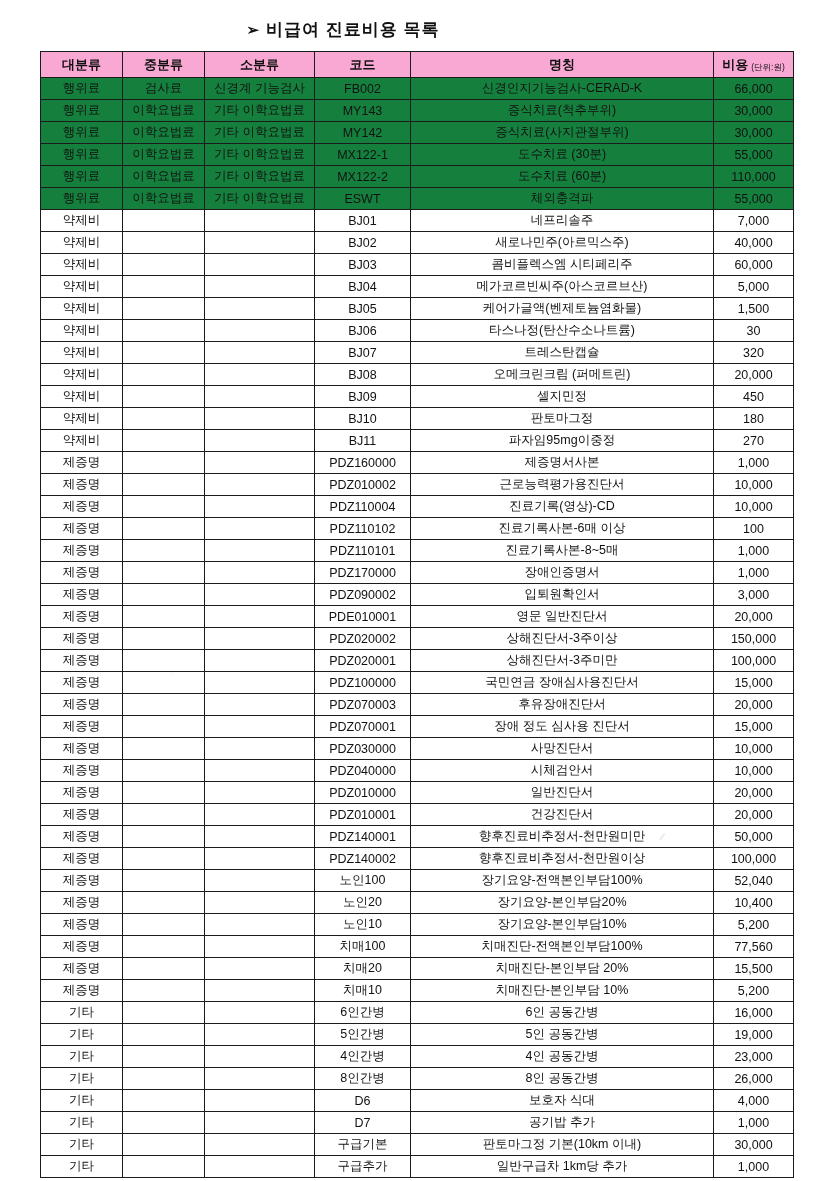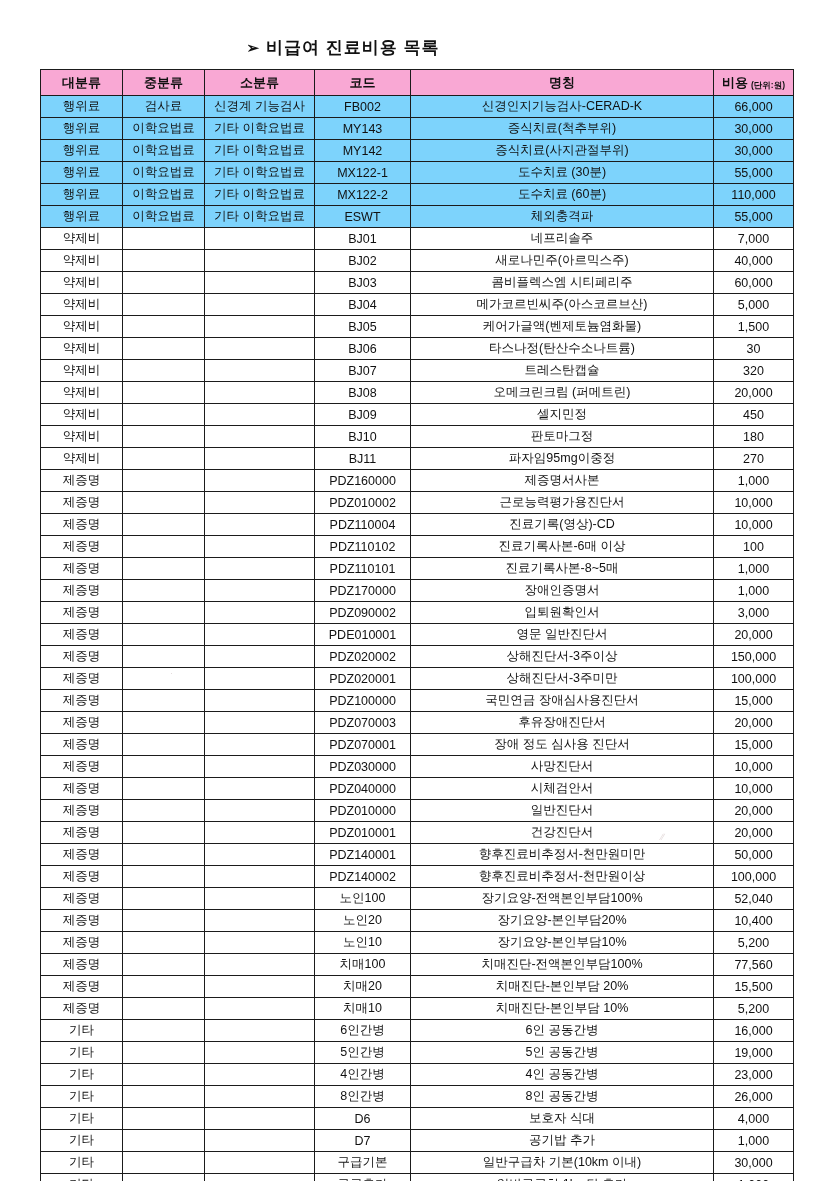--- a/index.html
+++ b/index.html
@@ -11,21 +11,21 @@
     width: 835px;
     height: 1181px;
     font-family: "Liberation Sans", sans-serif;
     color: #111;
     position: relative;
   }
   .page {
     width: 686px;
     height: 1181px;
     box-sizing: border-box;
-    padding: 28px 40px 0 40px;
+    padding: 10px 40px 0 40px;
     position: relative;
   }
   .doc-title {
     text-align: center;
     font-size: 17px;
     font-weight: bold;
     letter-spacing: 1px;
     margin: 8px 0 10px 0;
     color: #111;
   }
@@ -62,25 +62,25 @@
   col.c-code { width: 96px; }
   col.c-name { width: 303px; }
   col.c-cost { width: 80px; }
 
   td.cost {
     text-align: right;
     padding-right: 6px;
   }
   .unit {
     font-size: 8.5px;
-    font-weight: bold;
+    font-weight: normal;
     vertical-align: bottom;
     margin-left: 3px;
   }
-  tr.hl td { background: #7dd3fc; }
+  tr.hl td { background: #15803d; }
   .smudge {
     position: absolute;
     color: #c9b7b7;
     font-size: 9px;
     opacity: .55;
   }
   .smudge.s1 { left: 170px; top: 668px; }
   .smudge.s2 { right: 22px; top: 832px; }
 </style>
 </head>
@@ -494,21 +494,21 @@
           <td></td>
           <td>D7</td>
           <td>공기밥 추가</td>
           <td class="cost">1,000</td>
         </tr>
         <tr>
           <td>기타</td>
           <td></td>
           <td></td>
           <td>구급기본</td>
-          <td>일반구급차 기본(10km 이내)</td>
+          <td>판토마그정 기본(10km 이내)</td>
           <td class="cost">30,000</td>
         </tr>
         <tr>
           <td>기타</td>
           <td></td>
           <td></td>
           <td>구급추가</td>
           <td>일반구급차 1km당 추가</td>
           <td class="cost">1,000</td>
         </tr>

